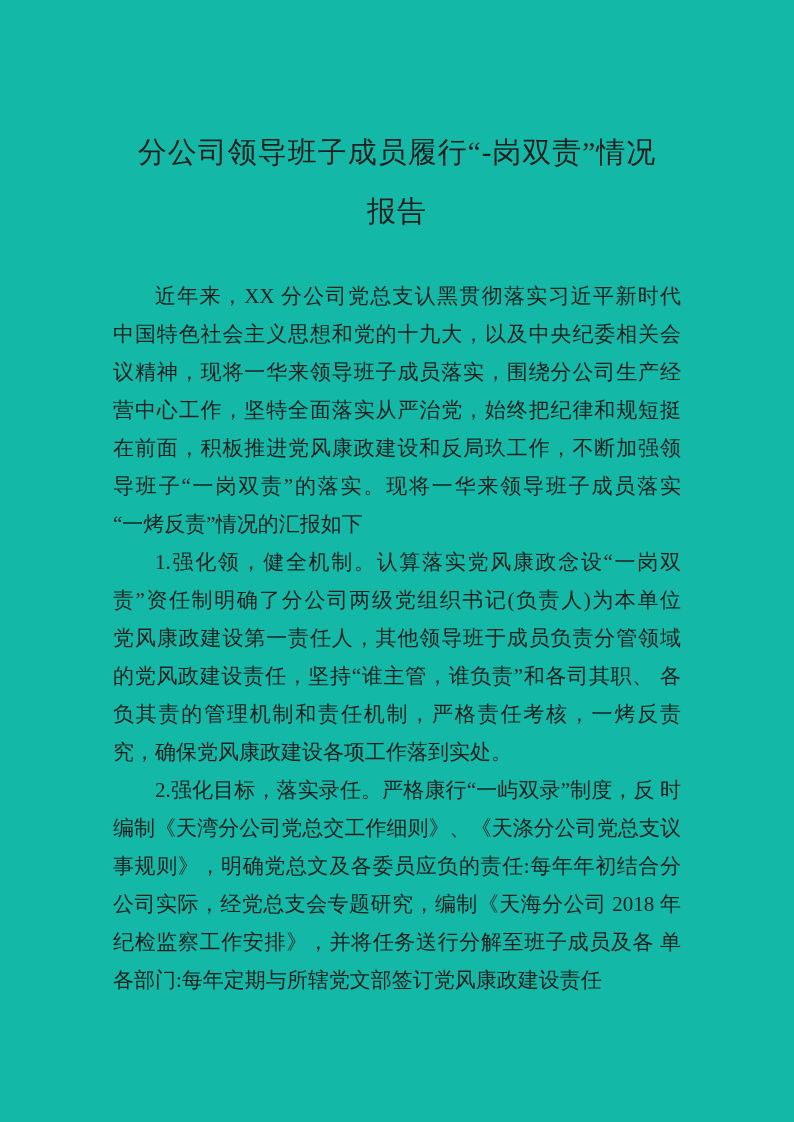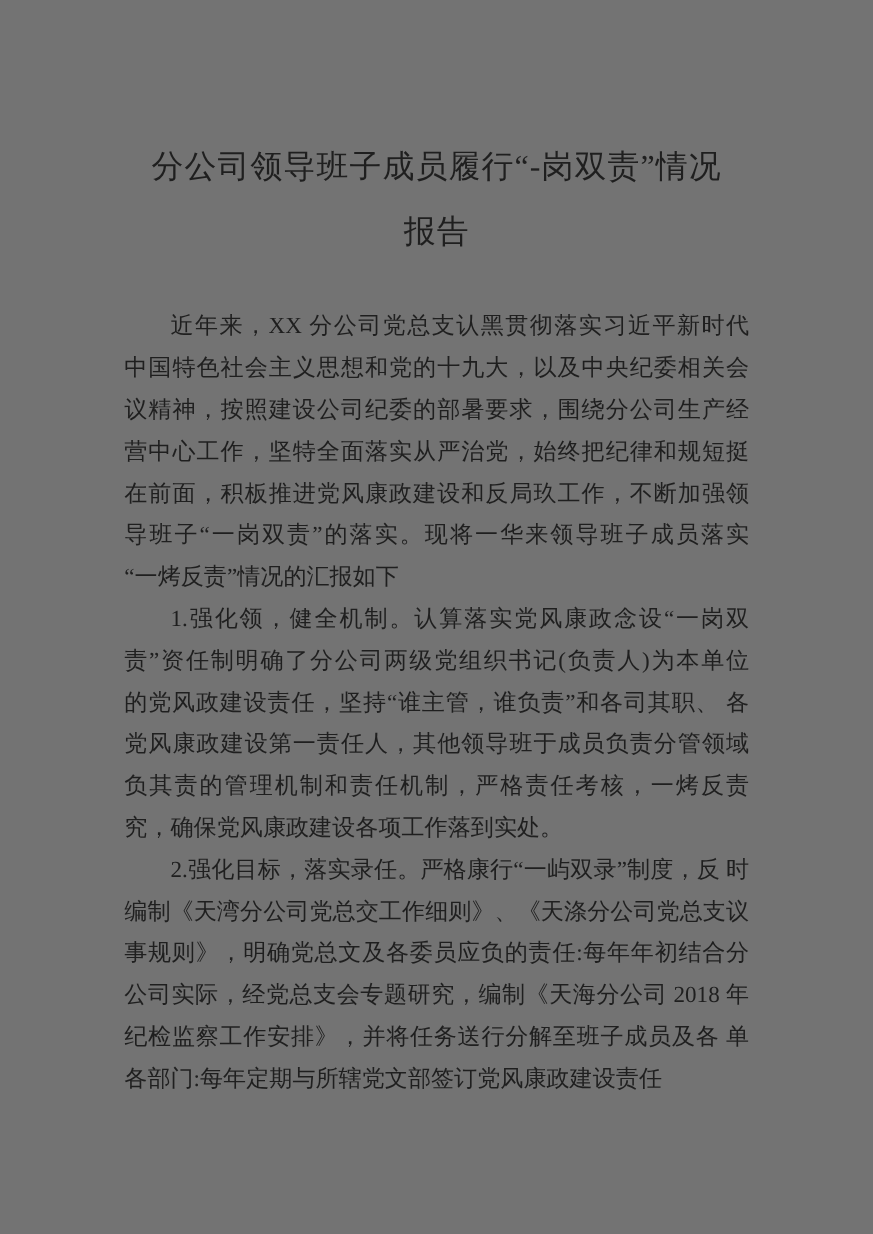--- a/index.html
+++ b/index.html
@@ -58,40 +58,40 @@
   .line.heading {
     font-weight: 700;
   }
   .line.heading.indent {
     text-indent: 1.7em;
   }
 </style>
 </head>
 <body>
 
-<main class="page" style="background: #737373; color: rgb(31, 31, 31);">
+<main class="page" style="background: #14b8a6; color: rgb(31, 31, 31);">
   <h1 class="title-block">
     <div class="title-line">分公司领导班子成员履行“-岗双责”情况</div>
     <div class="title-line">报告</div>
   </h1>
   <section class="body-block" id="document-body">
       <div class="para">
         <div class="line justify indent">近年来，XX 分公司党总支认黑贯彻落实习近平新时代</div>
         <div class="line justify">中国特色社会主义思想和党的十九大，以及中央纪委相关会</div>
-        <div class="line justify">议精神，按照建设公司纪委的部暑要求，围绕分公司生产经</div>
+        <div class="line justify">议精神，现将一华来领导班子成员落实，围绕分公司生产经</div>
         <div class="line justify">营中心工作，坚特全面落实从严治党，始终把纪律和规短挺</div>
         <div class="line justify">在前面，积板推进党风康政建设和反局玖工作，不断加强领</div>
         <div class="line justify">导班子“一岗双责”的落实。现将一华来领导班子成员落实</div>
         <div class="line">“一烤反责”情况的汇报如下</div>
       </div>
       <div class="para">
         <div class="line justify indent">1.强化领，健全机制。认算落实党风康政念设“一岗双</div>
         <div class="line justify">责”资任制明确了分公司两级党组织书记(负责人)为本单位</div>
+        <div class="line justify">党风康政建设第一责任人，其他领导班于成员负责分管领域</div>
         <div class="line justify">的党风政建设责任，坚持“谁主管，谁负责”和各司其职、 各</div>
-        <div class="line justify">党风康政建设第一责任人，其他领导班于成员负责分管领域</div>
         <div class="line justify">负其责的管理机制和责任机制，严格责任考核，一烤反责</div>
         <div class="line">究，确保党风康政建设各项工作落到实处。</div>
       </div>
       <div class="para">
         <div class="line justify indent">2.强化目标，落实录任。严格康行“一屿双录”制度，反 时</div>
         <div class="line justify">编制《天湾分公司党总交工作细则》、《天涤分公司党总支议</div>
         <div class="line justify">事规则》，明确党总文及各委员应负的责任:每年年初结合分</div>
         <div class="line justify">公司实际，经党总支会专题研究，编制《天海分公司 2018 年</div>
         <div class="line justify">纪检监察工作安排》，并将任务送行分解至班子成员及各 单位</div>
         <div class="line">各部门:每年定期与所辖党文部签订党风康政建设责任</div>

